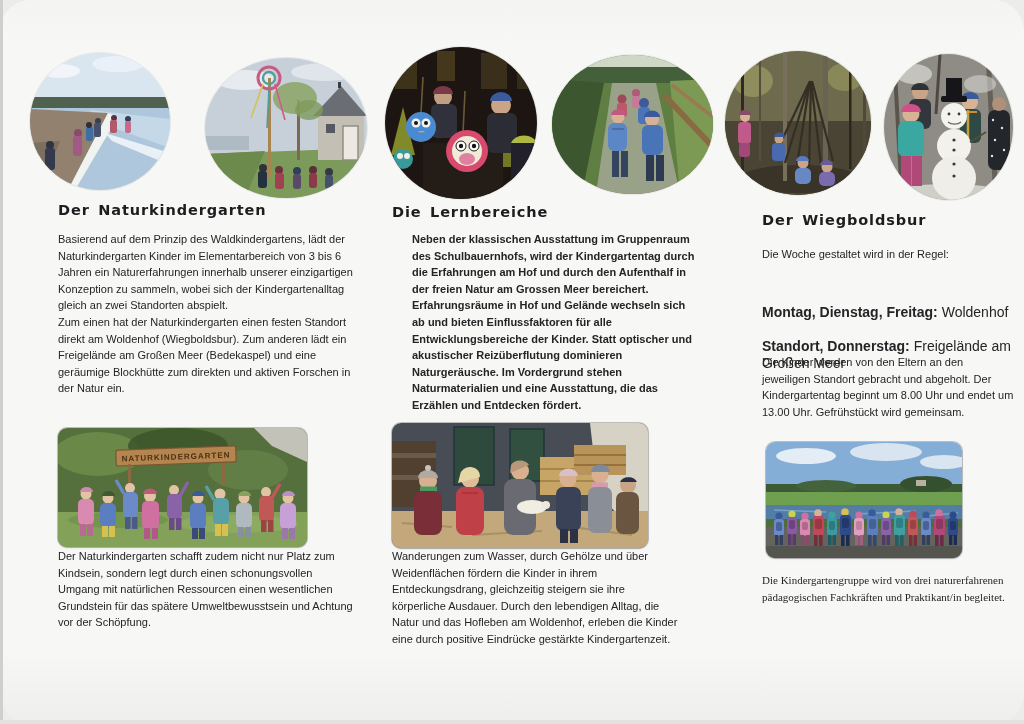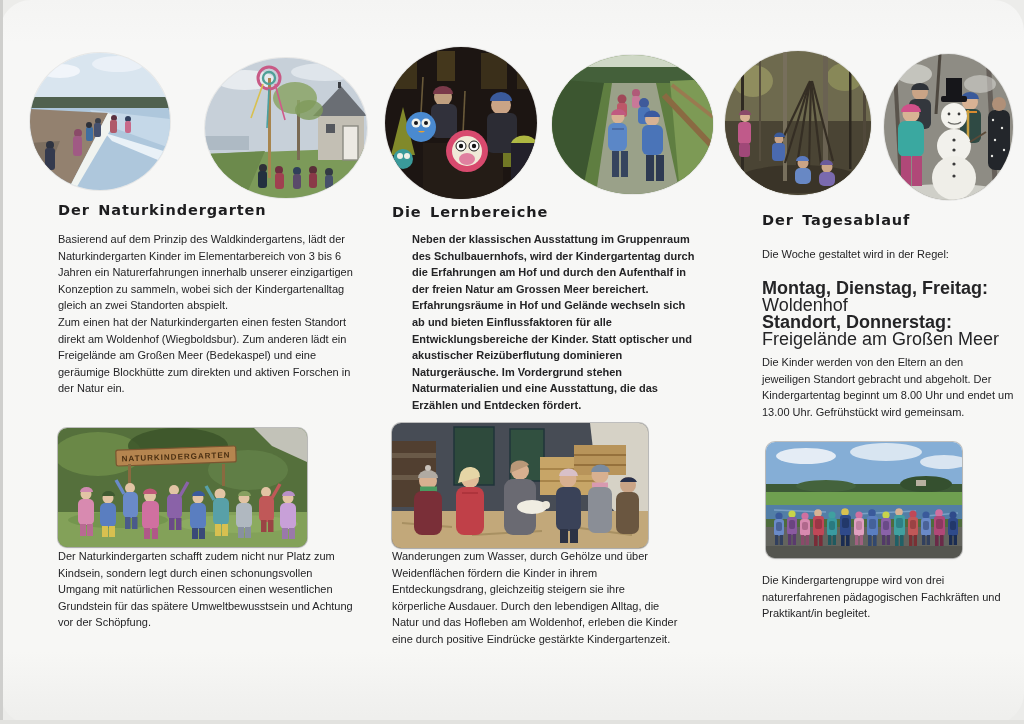--- a/index.html
+++ b/index.html
@@ -26,21 +26,21 @@
   
   .heading{
     font-family:"DejaVu Sans",sans-serif;
     font-weight:bold;font-size:14.5px;color:#1d1d1f;
     letter-spacing:.9px;word-spacing:2.5px;
   }
   .body-text{
     font-size:11px;line-height:16.6px;color:#242426;
     white-space:pre-line;
   }
-  .sched{font-size:18px;line-height:16.6px;color:#242426;}
+  .sched{font-size:14px;line-height:16.6px;color:#242426;margin-top:24px;}
   
   .oval-photo{
     border-radius:50%;overflow:hidden;
     box-shadow:0 0 0 1px rgba(160,160,158,.18);
   }
   .rect-photo{
     overflow:hidden;border-radius:9px;
     box-shadow:0 0 0 1px rgba(90,90,88,.35), 0 1px 2px rgba(0,0,0,.15);
     background:#fff;
   }
@@ -392,21 +392,21 @@
       <path d="M200,62 L216,62" stroke="#d89ab0" stroke-width="5"></path>
       <rect x="196" y="64" width="24" height="46" rx="7" fill="#8a8e96"></rect>
       <circle cx="236" cy="62" r="8" fill="#caa486"></circle>
       <path d="M228,59 a9,7 0 0 1 17,0 Z" fill="#28304a"></path>
       <rect x="224" y="69" width="23" height="42" rx="7" fill="#6a5640"></rect>
     </svg>
   </div>
 
   <div class="abs body-text" style="left:392px;top:548px;width:288px;">Wanderungen zum Wasser, durch Gehölze und über Weidenflächen fördern die Kinder in ihrem Entdeckungsdrang, gleichzeitig steigern sie ihre körperliche Ausdauer. Durch den lebendigen Alltag, die Natur und das Hofleben am Woldenhof, erleben die Kinder eine durch positive Eindrücke gestärkte Kindergartenzeit.</div>
 
-  <div class="abs heading" style="left:762px;top:212px;width:250px;">Der Tagesablauf</div>
+  <div class="abs heading" style="left:762px;top:212px;width:250px;">Der Wiegboldsbur</div>
   <div class="abs body-text" style="left:762px;top:246px;width:252px;">Die Woche gestaltet wird in der Regel:</div>
 
   <div class="abs sched" style="left:762px;top:280px;width:252px;">
     <b>Montag, Dienstag, Freitag:</b><span> Woldenhof</span>
   </div>
   <div class="abs sched" style="left:762px;top:314px;width:252px;">
     <b>Standort, Donnerstag:</b><span> Freigelände am Großen Meer</span>
   </div>
 
   <div class="abs body-text" style="left:762px;top:354px;width:252px;">Die Kinder werden von den Eltern an den jeweiligen Standort gebracht und abgeholt. Der Kindergartentag beginnt um 8.00 Uhr und endet um 13.00 Uhr. Gefrühstückt wird gemeinsam.</div>
@@ -524,15 +524,15 @@
             <circle cx="5" cy="73" r="3.6" fill="#2f4a8a"></circle>
             <rect x="0" y="76" width="10" height="18" rx="3" fill="#2f4a8a"></rect>
             <rect x="2" y="79" width="6" height="9" rx="2" fill="#22386a"></rect>
             <rect x="1" y="93" width="3.4" height="10" fill="#1a2c52"></rect>
             <rect x="5.6" y="93" width="3.4" height="10" fill="#1a2c52"></rect>
           </g>
       </g>
     </svg>
   </div>
 
-  <div class="abs body-text" style="left:762px;top:572px;width:252px;">Die Kindergartengruppe wird von drei naturerfahrenen pädagogischen Fachkräften und Praktikant/in begleitet.</div>
+  <div class="abs body-text" style="left:762px;top:572px;width:252px;font-family:Liberation Serif, serif;">Die Kindergartengruppe wird von drei naturerfahrenen pädagogischen Fachkräften und Praktikant/in begleitet.</div>
 
 </div>
 
 </body></html>

